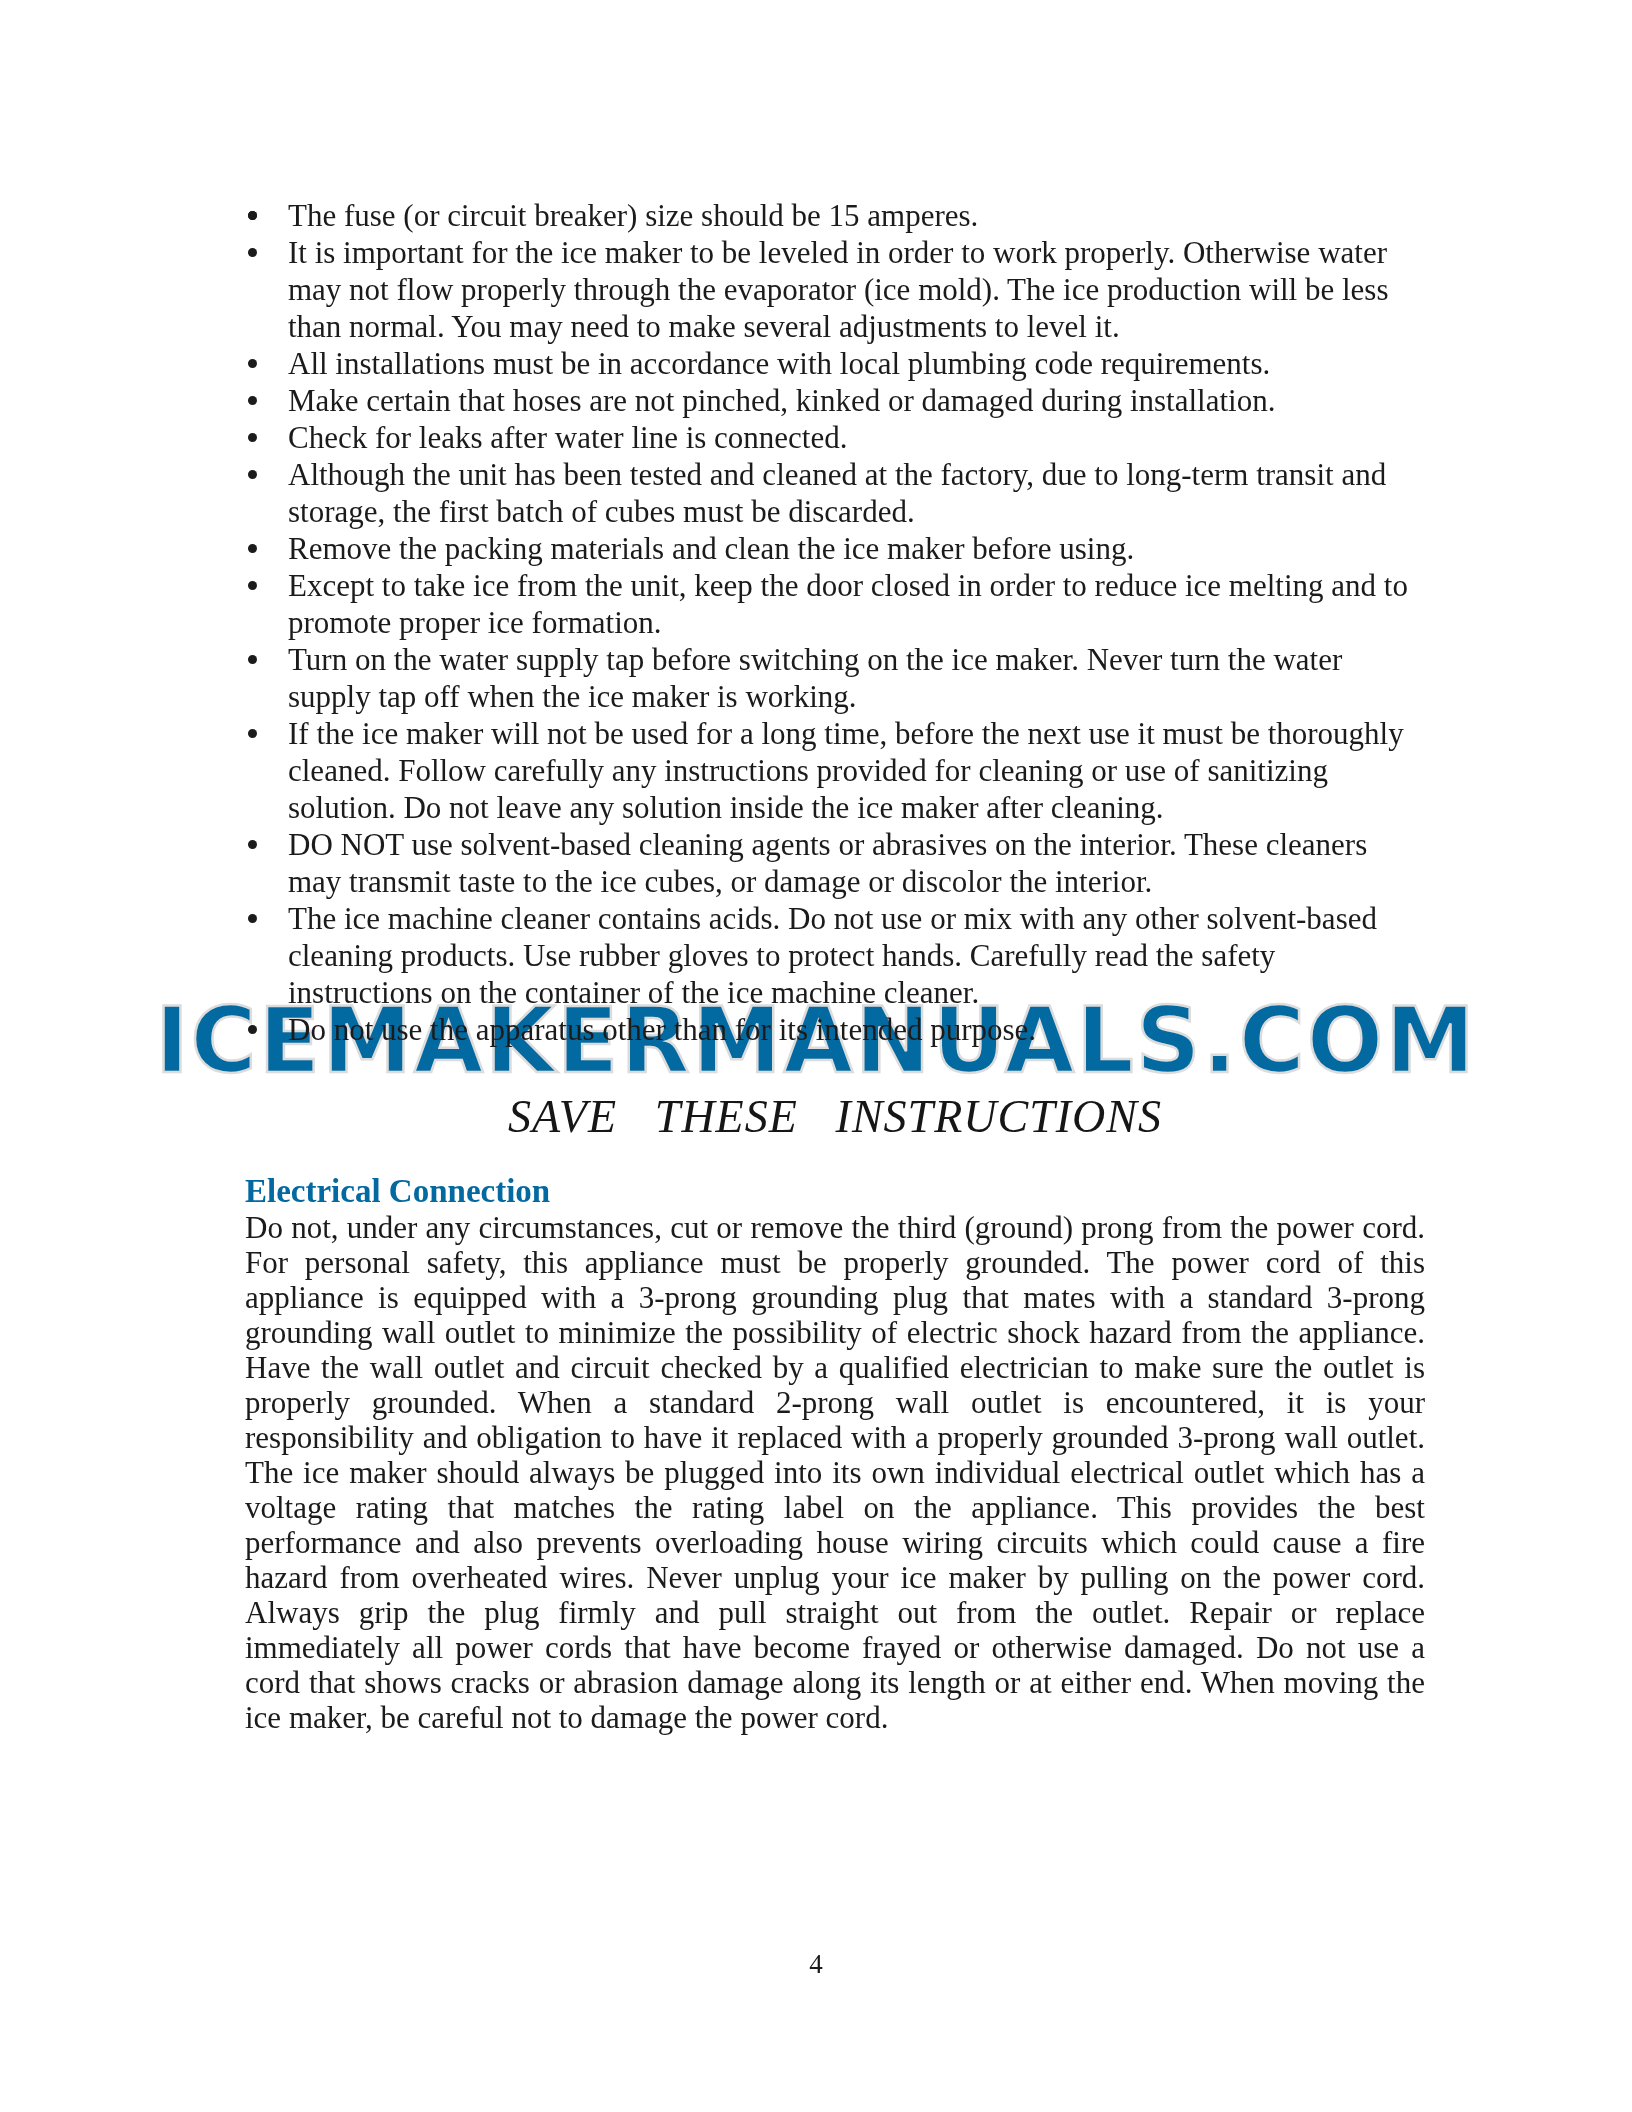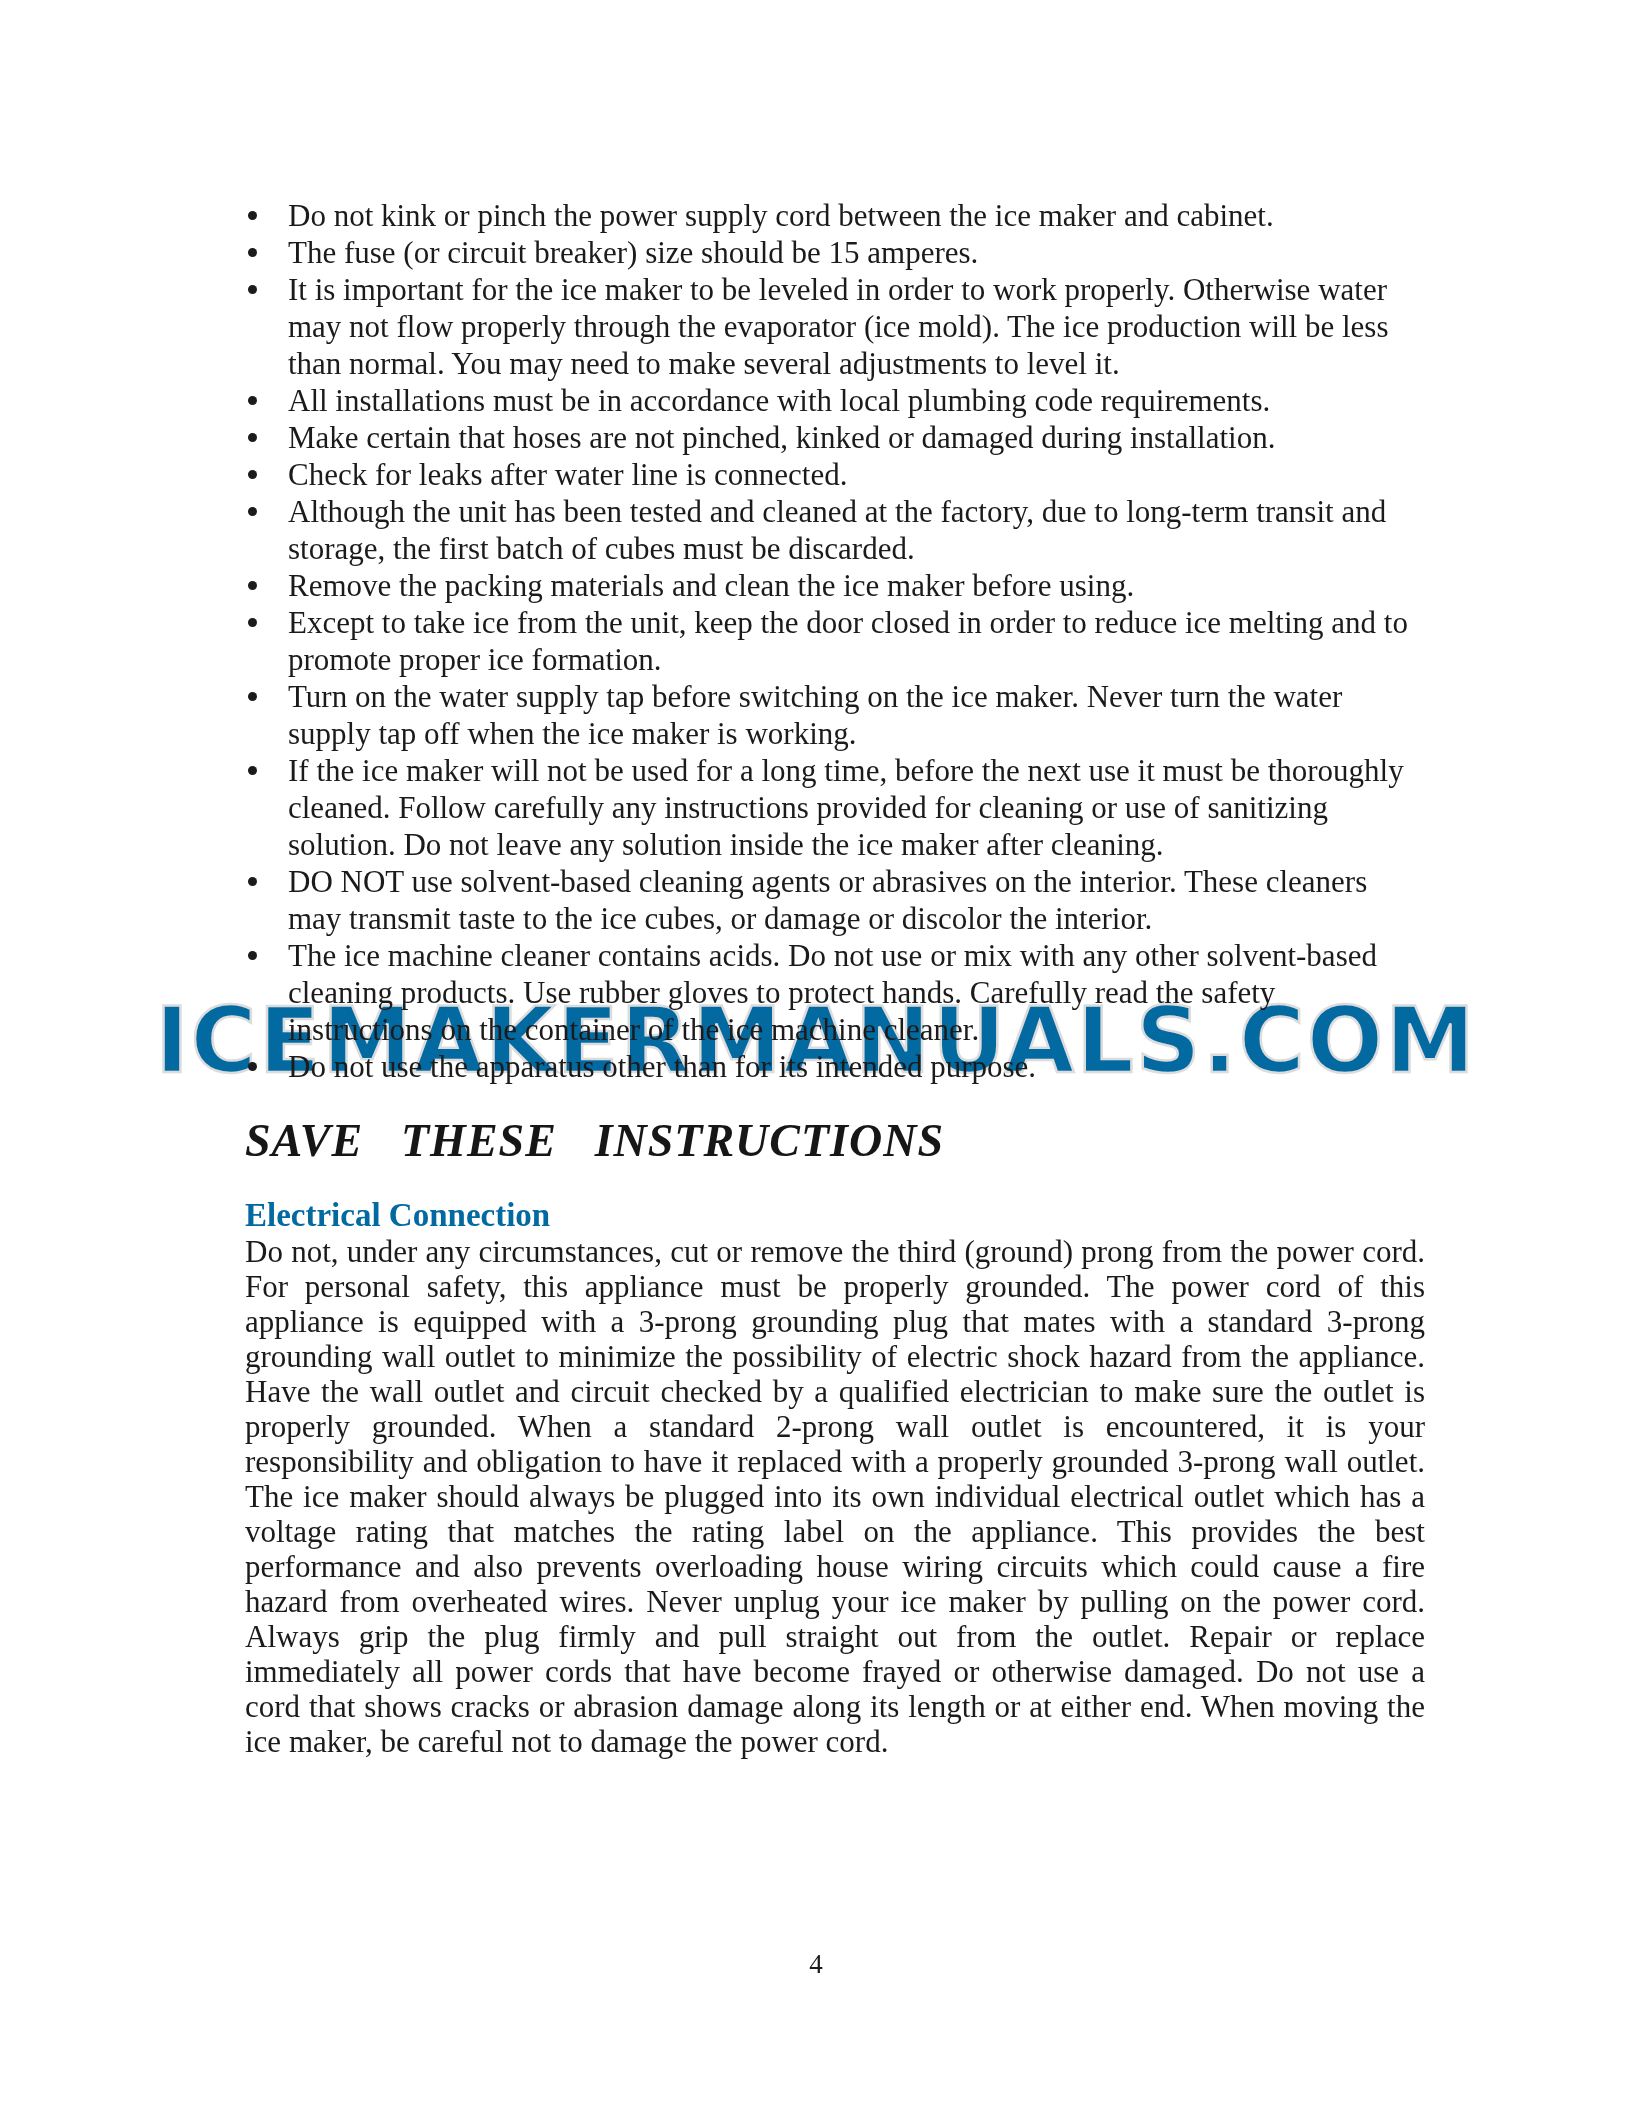--- a/index.html
+++ b/index.html
@@ -56,24 +56,25 @@
   ul.bullets li .dot {
     position: absolute;
     left: 3px;
     top: 14px;
     width: 9px;
     height: 9px;
     border-radius: 50%;
     background: #1b1b1b;
   }
   h1.save-heading {
-    margin: 28px 0 0 0;
+    margin: 41px 0 0 0;
+    text-align: center;
     font-size: 46px;
     line-height: 56px;
-    font-weight: bold;
+    font-weight: normal;
     font-style: italic;
     word-spacing: 0.55em;
     letter-spacing: 1px;
     color: #161616;
   }
   h2.section-heading {
     margin: 28px 0 0 0;
     font-size: 33px;
     line-height: 37px;
     font-weight: bold;
@@ -99,21 +100,21 @@
 </head>
 <body>
 
 <div class="page">
 
   <div class="watermark">ICEMAKERMANUALS.COM</div>
 
   <div class="content">
 
     <ul class="bullets">
-      <li><span class="dot"></span><span>Do not kink or pinch the power supply cord between the ice maker and cabinet.</span></li>
+      <li><span class="dot"></span></li>
       <li><span class="dot"></span><span>The fuse (or circuit breaker) size should be 15 amperes.</span></li>
       <li><span class="dot"></span><span>It is important for the ice maker to be leveled in order to work properly. Otherwise water may not flow properly through the evaporator (ice mold). The ice production will be less than normal. You may need to make several adjustments to level it.</span></li>
       <li><span class="dot"></span><span>All installations must be in accordance with local plumbing code requirements.</span></li>
       <li><span class="dot"></span><span>Make certain that hoses are not pinched, kinked or damaged during installation.</span></li>
       <li><span class="dot"></span><span>Check for leaks after water line is connected.</span></li>
       <li><span class="dot"></span><span>Although the unit has been tested and cleaned at the factory, due to long-term transit and storage, the first batch of cubes must be discarded.</span></li>
       <li><span class="dot"></span><span>Remove the packing materials and clean the ice maker before using.</span></li>
       <li><span class="dot"></span><span>Except to take ice from the unit, keep the door closed in order to reduce ice melting and to promote proper ice formation.</span></li>
       <li><span class="dot"></span><span>Turn on the water supply tap before switching on the ice maker. Never turn the water supply tap off when the ice maker is working.</span></li>
       <li><span class="dot"></span><span>If the ice maker will not be used for a long time, before the next use it must be thoroughly cleaned. Follow carefully any instructions provided for cleaning or use of sanitizing solution. Do not leave any solution inside the ice maker after cleaning.</span></li>

